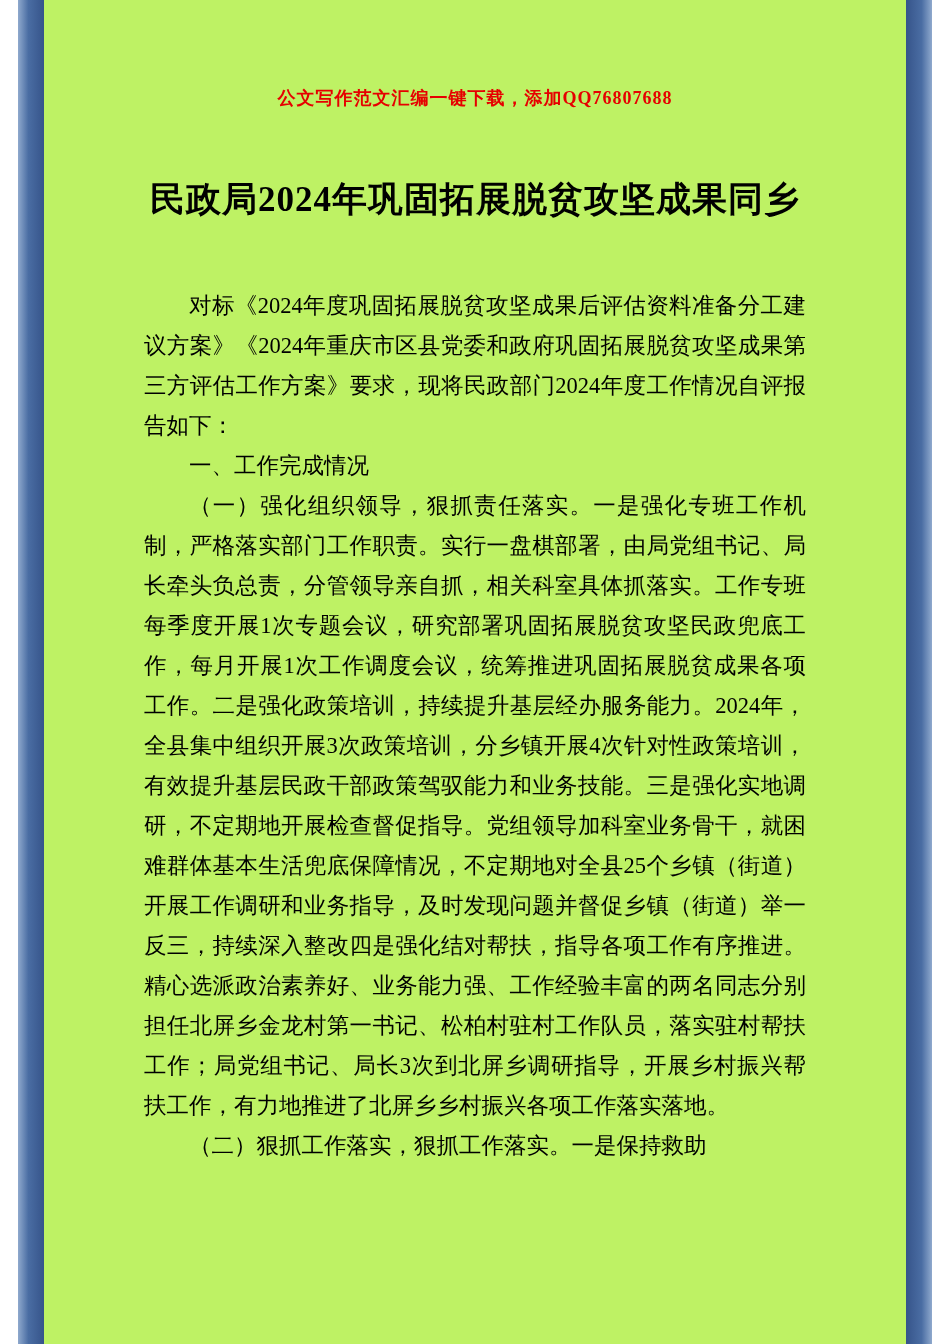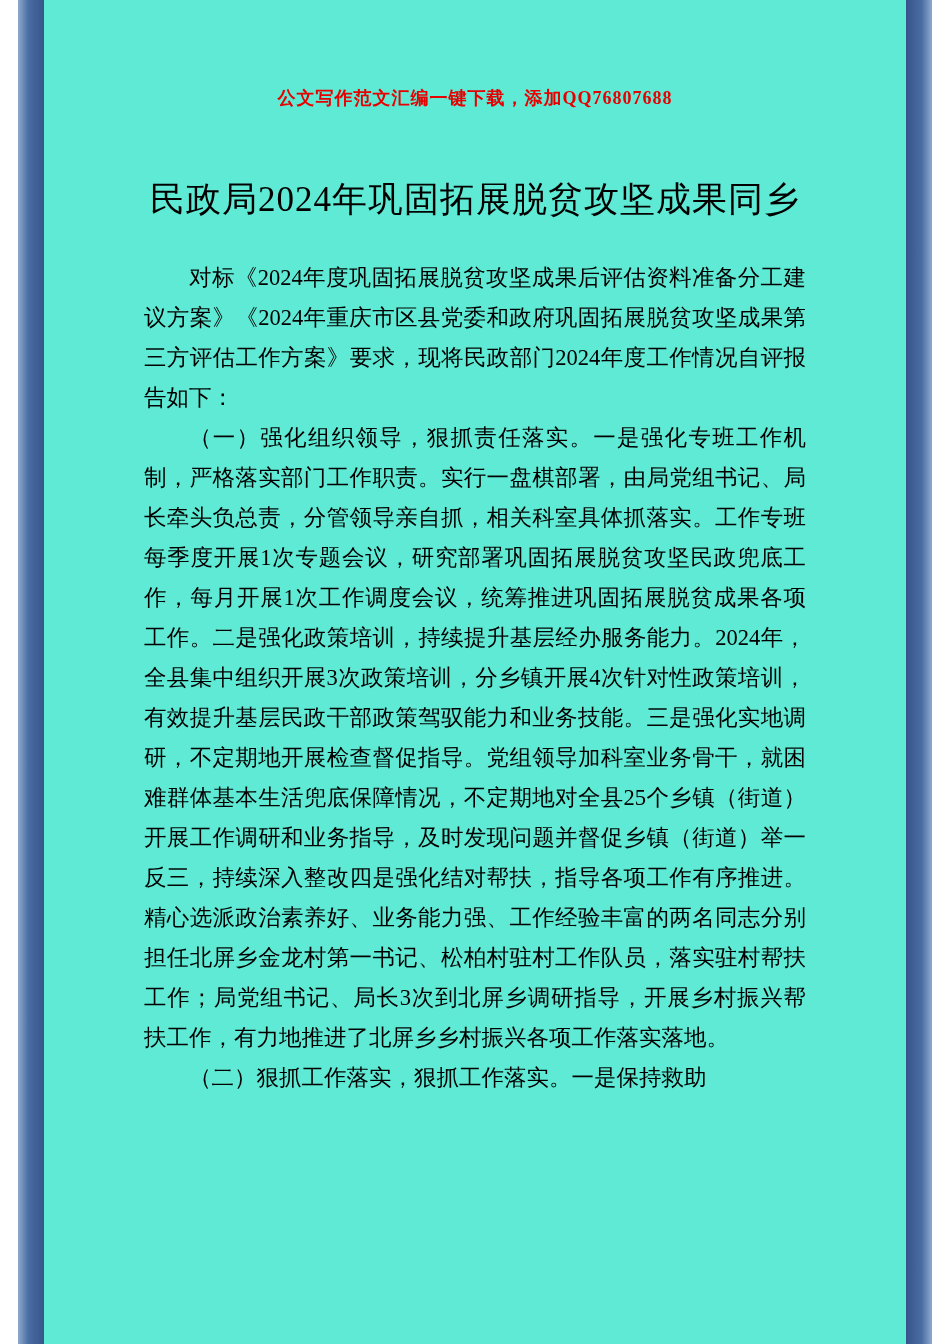--- a/index.html
+++ b/index.html
@@ -25,41 +25,41 @@
   .edge-bar.right {
     right: 18px;
     background: linear-gradient(270deg, #8fa9cd 0%, #4a6da3 40%, #36548a 100%);
   }
   .page-content {
     position: absolute;
     left: 44px;
     right: 44px;
     top: 0;
     bottom: 0;
-    background: #5eead4;
+    background: #bef264;
     padding: 0 100px;
     box-sizing: border-box;
   }
   .notice {
     margin-top: 86px;
     text-align: center;
     font-size: 18px;
     font-weight: bold;
     letter-spacing: 1px;
   }
   .doc-title {
     margin-top: 52px;
     text-align: center;
     font-size: 35px;
-    font-weight: normal;
+    font-weight: bold;
     line-height: 76px;
     letter-spacing: 1px;
   }
   .doc-body {
-    margin-top: 20px;
+    margin-top: 48px;
     font-size: 22.5px;
     line-height: 40px;
     text-align: justify;
   }
   .doc-body .para {
     margin: 0;
     text-indent: 2em;
   }
 </style>
 </head>
@@ -70,16 +70,17 @@
 
 <div class="page-content">
   <div class="notice" style="color: rgb(230, 0, 0);">公文写作范文汇编一键下载，添加QQ76807688</div>
 
   <div class="doc-title">
     <div>民政局2024年巩固拓展脱贫攻坚成果同乡</div>
   </div>
 
   <div class="doc-body">
       <p class="para">对标《2024年度巩固拓展脱贫攻坚成果后评估资料准备分工建议方案》《2024年重庆市区县党委和政府巩固拓展脱贫攻坚成果第三方评估工作方案》要求，现将民政部门2024年度工作情况自评报告如下：</p>
+      <p class="para">一、工作完成情况</p>
       <p class="para">（一）强化组织领导，狠抓责任落实。一是强化专班工作机制，严格落实部门工作职责。实行一盘棋部署，由局党组书记、局长牵头负总责，分管领导亲自抓，相关科室具体抓落实。工作专班每季度开展1次专题会议，研究部署巩固拓展脱贫攻坚民政兜底工作，每月开展1次工作调度会议，统筹推进巩固拓展脱贫成果各项工作。二是强化政策培训，持续提升基层经办服务能力。2024年，全县集中组织开展3次政策培训，分乡镇开展4次针对性政策培训，有效提升基层民政干部政策驾驭能力和业务技能。三是强化实地调研，不定期地开展检查督促指导。党组领导加科室业务骨干，就困难群体基本生活兜底保障情况，不定期地对全县25个乡镇（街道）开展工作调研和业务指导，及时发现问题并督促乡镇（街道）举一反三，持续深入整改四是强化结对帮扶，指导各项工作有序推进。精心选派政治素养好、业务能力强、工作经验丰富的两名同志分别担任北屏乡金龙村第一书记、松柏村驻村工作队员，落实驻村帮扶工作；局党组书记、局长3次到北屏乡调研指导，开展乡村振兴帮扶工作，有力地推进了北屏乡乡村振兴各项工作落实落地。</p>
       <p class="para">（二）狠抓工作落实，狠抓工作落实。一是保持救助</p>
     </div>
 </div>
 
 </body></html>

